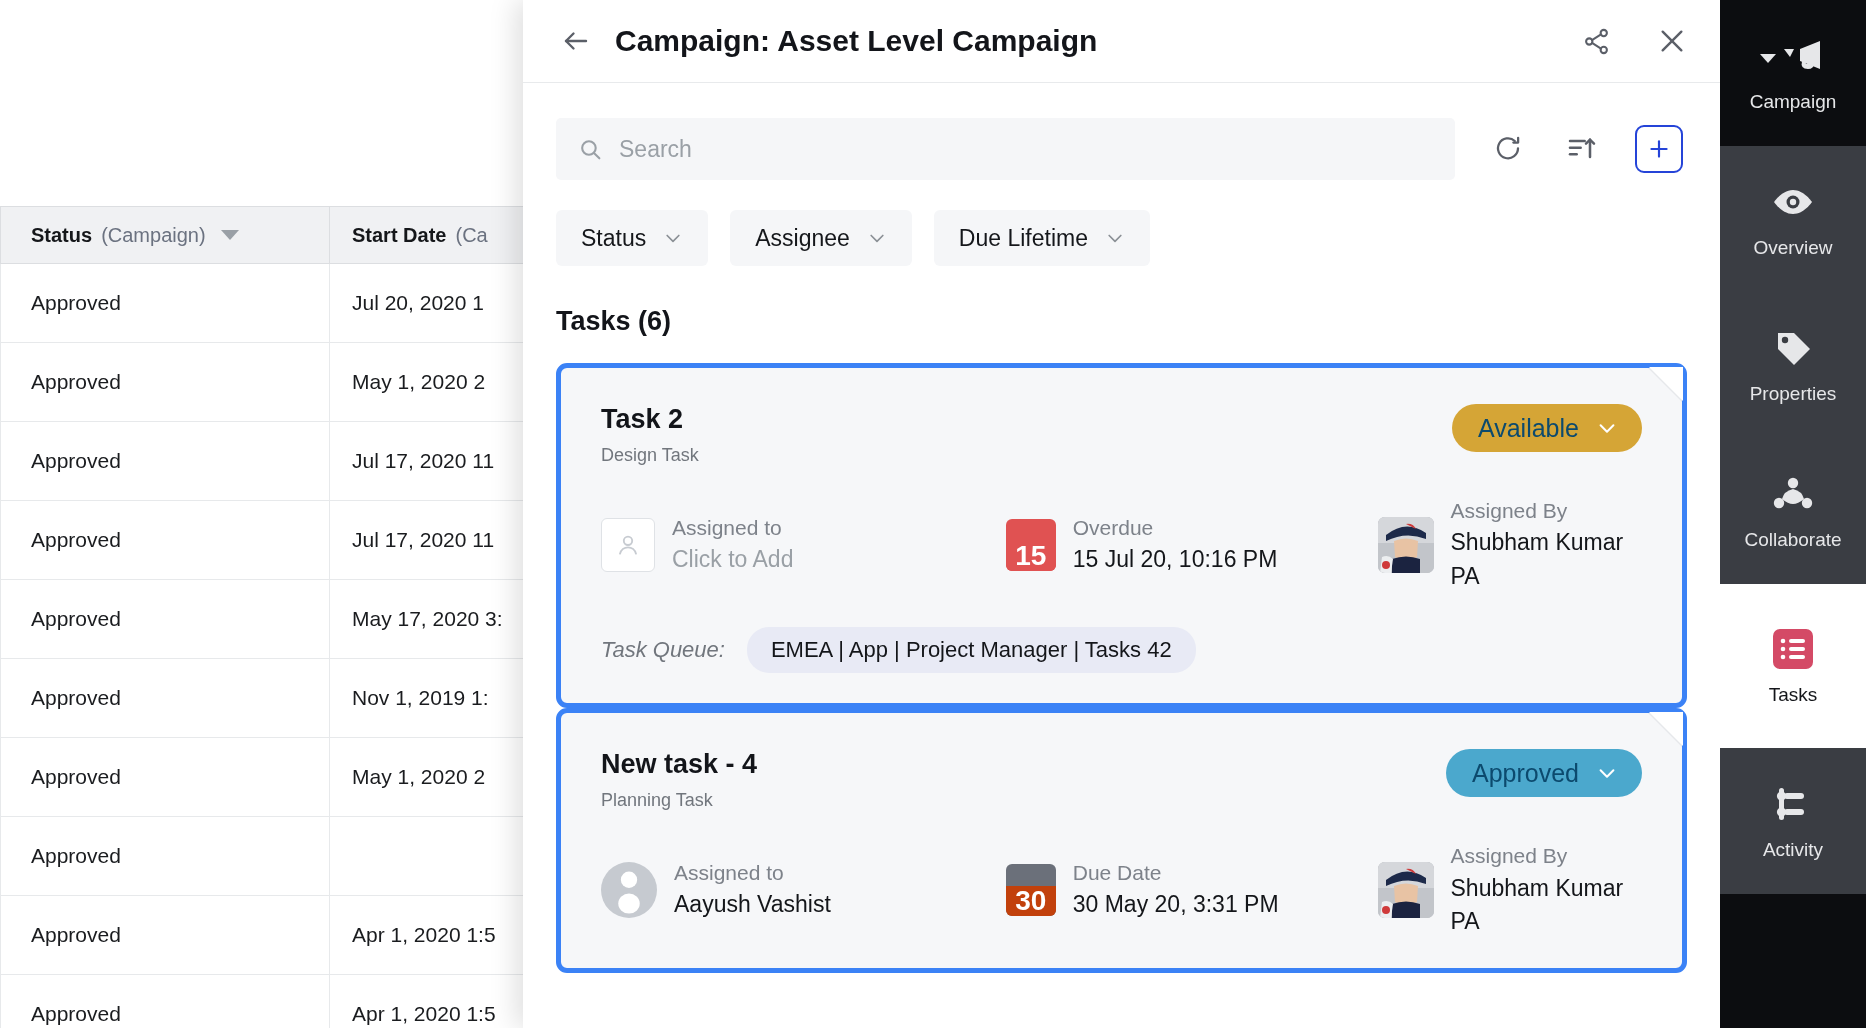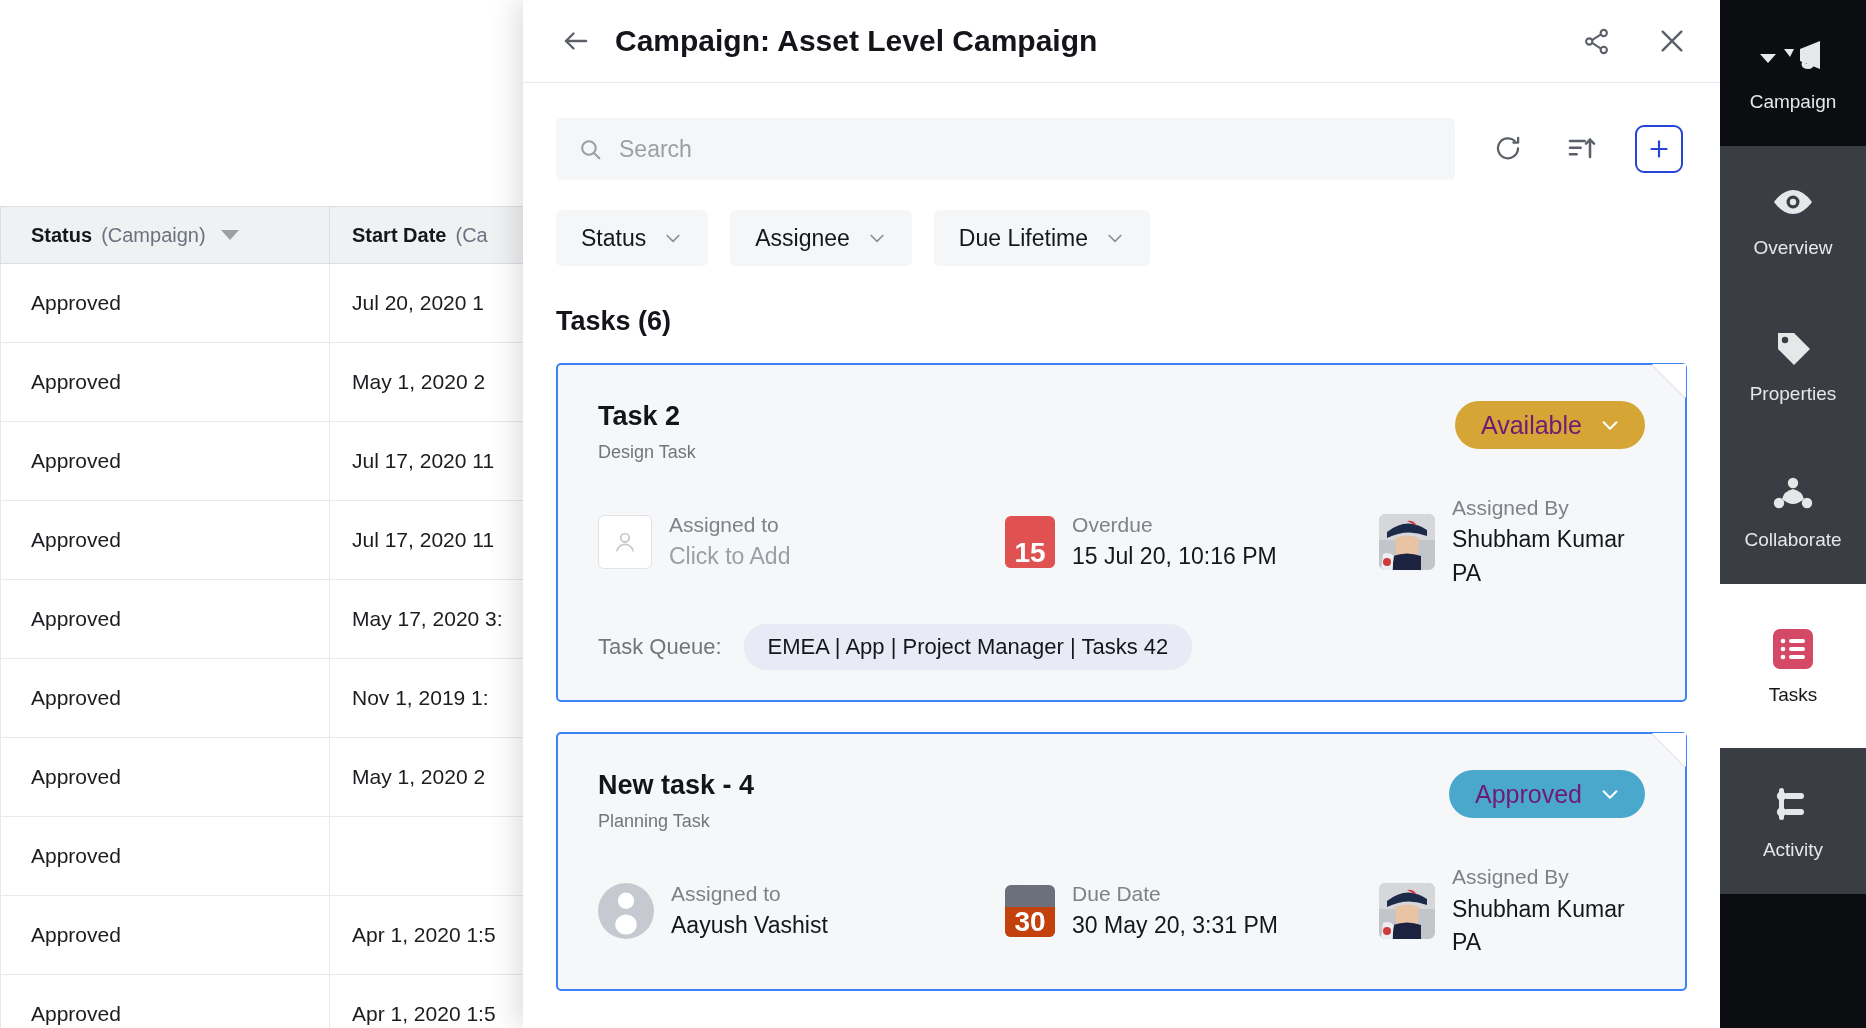--- a/index.html
+++ b/index.html
@@ -130,24 +130,23 @@
 
   
   .tasks-title {
     padding: 40px 33px 0 33px;
     font-size: 27px; font-weight: bold; color: #13151a;
   }
   .task-list { padding: 26px 33px 0 33px; }
   .task-card {
     position: relative;
     background: #f6f7f9;
-    border: 2px solid #3b82f6;
-    border-radius: 5px;
+    border: 5px solid #3b82f6;
+    border-radius: 11px;
     padding: 36px 40px 30px 40px;
-    margin-bottom: 30px;
   }
   .task-card::after {
     content: ""; position: absolute; right: -1px; top: -1px;
     width: 0; height: 0;
     border-left: 34px solid transparent;
     border-top: 34px solid #ffffff;
   }
   .task-card::before {
     content: ""; position: absolute; right: 0px; top: 0px;
     width: 0; height: 0;
@@ -157,21 +156,21 @@
   }
   .task-top { display: flex; align-items: flex-start; }
   .task-names { flex: 1; }
   .task-name { font-size: 27px; font-weight: bold; color: #13151a; }
   .task-type { font-size: 18px; color: #71767d; margin-top: 10px; }
   .status-pill {
     position: relative; z-index: 2;
     height: 48px; border-radius: 26px;
     display: inline-flex; align-items: center; gap: 17px;
     padding: 0 24px 0 26px;
-    color: #701a75; font-size: 25px; cursor: pointer;
+    color: #0c4a6e; font-size: 25px; cursor: pointer;
     white-space: nowrap;
   }
   .task-meta {
     display: flex; align-items: center;
     margin-top: 30px;
   }
   .meta-item { display: flex; align-items: center; gap: 17px; }
   .meta-label { font-size: 21px; color: #7d828a; line-height: 1.45; }
   .meta-value { font-size: 23px; color: #14161a; line-height: 1.45; }
   .meta-value.muted { color: #9aa0a6; }
@@ -203,21 +202,21 @@
   .cal-ring { position: absolute; top: 0; width: 6px; height: 12px; border-radius: 3px; }
   .cal-body {
     position: absolute; left: 0; right: 0; bottom: 0; top: 22px;
     display: flex; align-items: center; justify-content: center;
     font-size: 28px; font-weight: bold; color: #ffffff;
   }
   .queue-row {
     display: flex; align-items: center; gap: 22px;
     margin-top: 34px;
   }
-  .queue-label { font-size: 22px; color: #71767d; }
+  .queue-label { font-size: 22px; color: #71767d; font-style: italic; }
   .queue-pill {
     background: #e8eaf5; border-radius: 22px;
     padding: 10px 24px; font-size: 22px; color: #14161a;
     white-space: nowrap;
   }
 
   
   .rail {
     position: absolute; right: 0; top: 0;
     width: 146px; height: 1028px;

